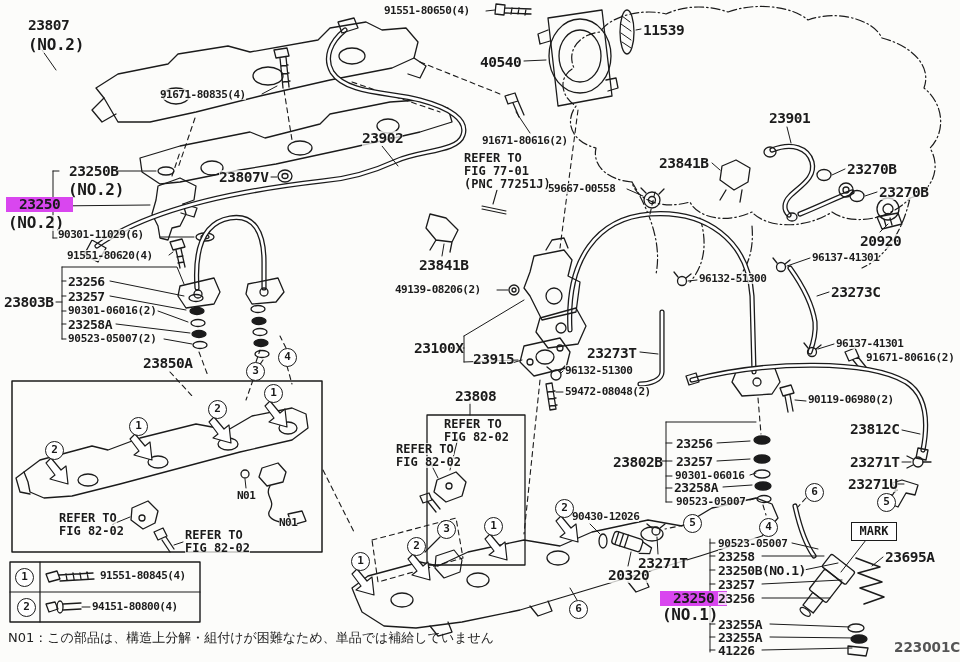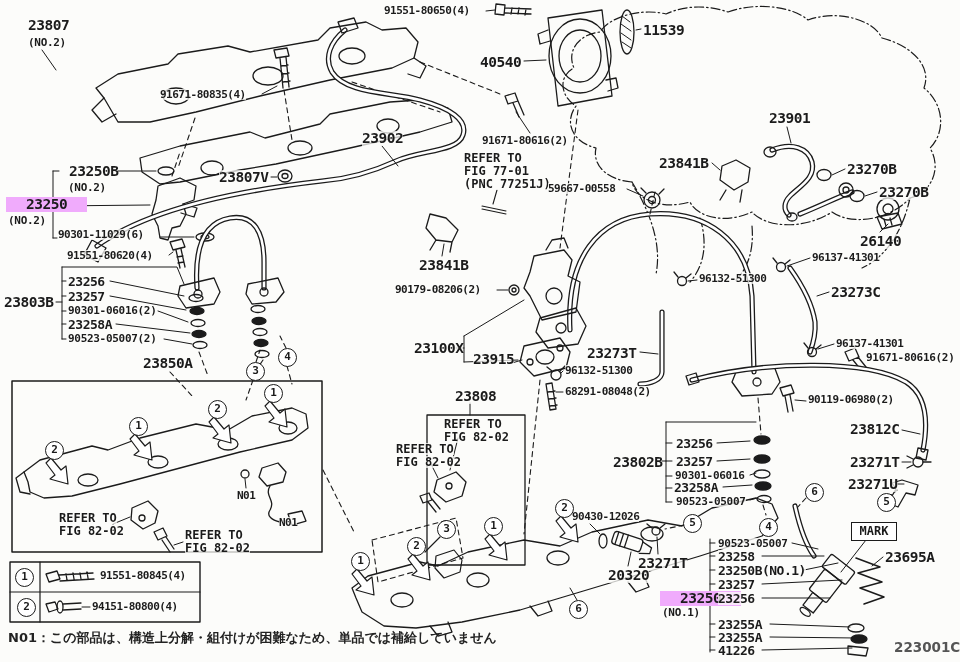--- a/index.html
+++ b/index.html
@@ -5,27 +5,27 @@
   html,body{margin:0;padding:0;background:#e8e8e8}
   .stage{position:relative;width:960px;height:662px;background:#fcfcfa;overflow:hidden;
          font-family:"DejaVu Sans Mono","Liberation Mono",monospace;color:#1b1b1b}
   svg.art{position:absolute;left:0;top:0}
   .lbl{position:absolute;white-space:nowrap;font-weight:bold;line-height:1;letter-spacing:-0.5px;background:rgba(252,252,250,.75)}
   .lg{font-size:14.5px}
   .md{font-size:11px}
   .md2{font-size:13px}
   .sm{font-size:11px;letter-spacing:-0.3px}
   .rf{font-size:12px;letter-spacing:0}
-  .sub{font-size:11px;letter-spacing:-0.3px}
-  .hl{background:#f0abfc;padding:0 20px}
+  .sub{font-size:16px;letter-spacing:-0.3px}
+  .hl{background:#d946ef;padding:0 13px}
   .co{position:absolute;width:17px;height:17px;border:1.6px solid #1b1b1b;border-radius:50%;
       background:#fff;text-align:center;line-height:15px;font-weight:bold;font-size:11px}
   .markbox{position:absolute;left:851px;top:522px;width:44px;height:17px;border:1.8px solid #1b1b1b;
       background:#fff;text-align:center;line-height:16px;font-weight:bold;font-size:12px}
-  .note{position:absolute;white-space:nowrap;font-family:"DejaVu Sans","Liberation Sans",sans-serif;font-weight:700;color:#222}
+  .note{position:absolute;white-space:nowrap;font-family:"DejaVu Sans","Liberation Sans",sans-serif;font-weight:400;color:#222}
   .jp{left:8px;top:629px;font-size:13px}
   .en{left:8px;top:646px;font-size:12px}
   .code{position:absolute;left:894px;top:639px;font-size:13.5px;font-weight:bold;color:#555;
         font-family:"DejaVu Sans","Liberation Sans",sans-serif;letter-spacing:0}
 </style>
 </head>
 <body>
 
 <div class="stage">
 
@@ -323,37 +323,37 @@
 <div class="lbl sub" style="left:8px;top:215px">(NO.2)</div>
 <div class="lbl md" style="left:58px;top:229px">90301-11029(6)</div>
 <div class="lbl md" style="left:67px;top:250px">91551-80620(4)</div>
 <div class="lbl lg" style="left:4px;top:295px">23803B</div>
 <div class="lbl md2" style="left:68px;top:275px">23256</div>
 <div class="lbl md2" style="left:68px;top:290px">23257</div>
 <div class="lbl sm" style="left:68px;top:305px">90301-06016(2)</div>
 <div class="lbl md2" style="left:68px;top:318px">23258A</div>
 <div class="lbl sm" style="left:68px;top:333px">90523-05007(2)</div>
 <div class="lbl lg" style="left:419px;top:258px">23841B</div>
-<div class="lbl md" style="left:395px;top:284px">90179-08206(2)</div>
+<div class="lbl md" style="left:395px;top:284px">49139-08206(2)</div>
 <div class="lbl lg" style="left:659px;top:156px">23841B</div>
 <div class="lbl lg" style="left:847px;top:162px">23270B</div>
 <div class="lbl lg" style="left:879px;top:185px">23270B</div>
-<div class="lbl lg" style="left:860px;top:234px">26140</div>
+<div class="lbl lg" style="left:860px;top:234px">20920</div>
 <div class="lbl md" style="left:812px;top:252px">96137-41301</div>
 <div class="lbl lg" style="left:831px;top:285px">23273C</div>
 <div class="lbl md" style="left:699px;top:273px">96132-51300</div>
 <div class="lbl md" style="left:836px;top:338px">96137-41301</div>
 <div class="lbl sm" style="left:866px;top:352px">91671-80616(2)</div>
 <div class="lbl md" style="left:808px;top:394px">90119-06980(2)</div>
 <div class="lbl lg" style="left:850px;top:422px">23812C</div>
 <div class="lbl lg" style="left:414px;top:341px">23100X</div>
 <div class="lbl lg" style="left:473px;top:352px">23915</div>
 <div class="lbl lg" style="left:587px;top:346px">23273T</div>
 <div class="lbl md" style="left:565px;top:365px">96132-51300</div>
-<div class="lbl md" style="left:565px;top:386px">68291-08048(2)</div>
+<div class="lbl md" style="left:565px;top:386px">59472-08048(2)</div>
 <div class="lbl lg" style="left:455px;top:389px">23808</div>
 <div class="lbl rf" style="left:444px;top:418px">REFER TO</div>
 <div class="lbl rf" style="left:444px;top:431px">FIG 82-02</div>
 <div class="lbl rf" style="left:396px;top:443px">REFER TO</div>
 <div class="lbl rf" style="left:396px;top:456px">FIG 82-02</div>
 <div class="lbl lg" style="left:143px;top:356px">23850A</div>
 <div class="lbl rf" style="left:59px;top:512px">REFER TO</div>
 <div class="lbl rf" style="left:59px;top:525px">FIG 82-02</div>
 <div class="lbl rf" style="left:185px;top:529px">REFER TO</div>
 <div class="lbl rf" style="left:185px;top:542px">FIG 82-02</div>

